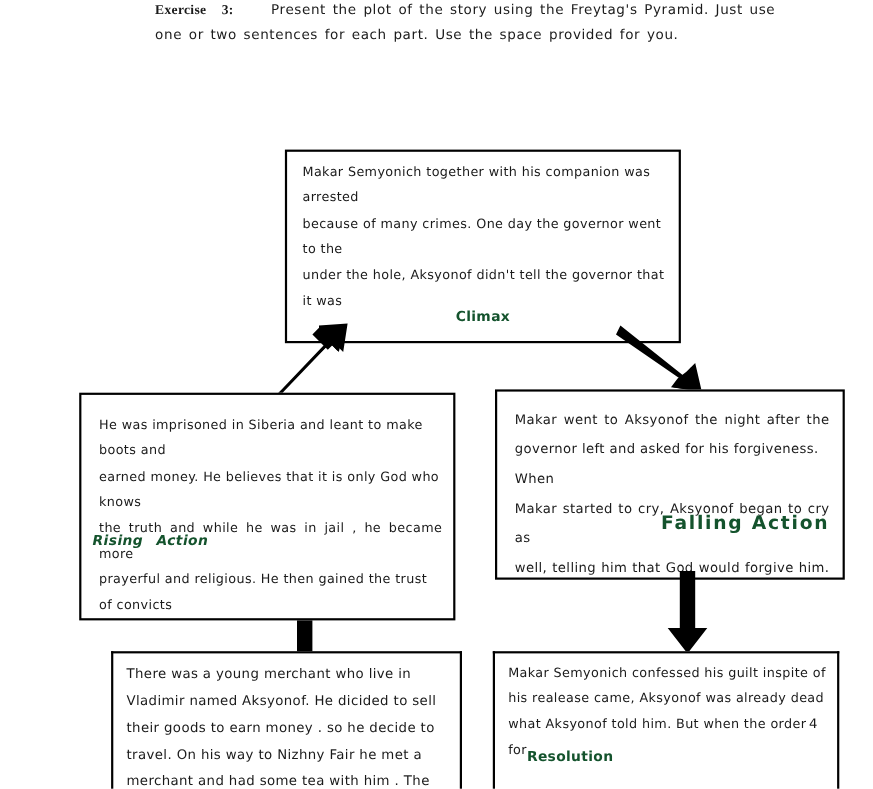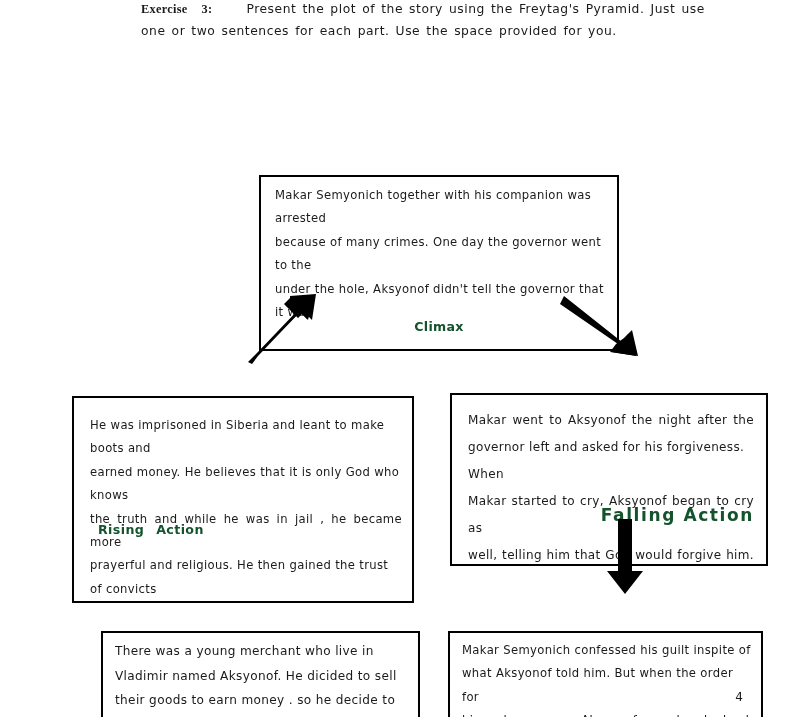--- a/index.html
+++ b/index.html
@@ -38,21 +38,20 @@
   #instruction .gap-sm { display:inline-block; width: 14px; }
   #instruction .gap-lg { display:inline-block; width: 34px; }
 
   
   .plotbox {
     position: absolute;
     box-sizing: border-box;
     border: 2.5px solid #000000;
     background: #ffffff;
     overflow: hidden;
-    margin-top: 39px;
   }
   .ptext {
     position: absolute;
     font-size: 11.6px;
     line-height: 23.4px;
     letter-spacing: 0.35px;
     color: #1a1a1a;
   }
   .stage-label {
     position: absolute;
@@ -69,22 +68,23 @@
     left: 0; right: 0; top: 142px;
     text-align: center;
     letter-spacing: 0.3px;
   }
 
   
   #box-rising { left: 72px; top: 357px; width: 342px; height: 207px; }
   #rising-text { left: 16px; top: 16px; width: 312px; }
   #rising-text .justified { text-align: justify; text-align-last: justify; }
   #label-rising {
-    left: 24px; top: 124px;
+    left: 10px; top: 124px;
     letter-spacing: 0.4px;
+    font-style: italic;
   }
   #label-rising .wsp { display:inline-block; width: 12px; }
 
   
   #box-falling { left: 450px; top: 354px; width: 318px; height: 173px; }
   #falling-text { left: 16px; top: 12px; width: 286px; font-size: 12px; line-height: 27px; }
   #falling-text .justified { text-align: justify; text-align-last: justify; }
   #label-falling {
     right: 12px; top: 110px;
     letter-spacing: 1.6px;
@@ -181,18 +181,18 @@
   <polygon points="13,0 27,0 27,52 38,52 20,75 2,52 13,52" fill="#000000"></polygon>
 </svg>
 
 <div class="plotbox" id="box-exposition">
   <div class="ptext" id="exposition-text">There was a young merchant who live in Vladimir named Aksyonof. He dicided to sell their goods to earn money . so he decide to travel. On his way to Nizhny Fair he met a merchant and had some tea with  him . The next day he was accused and arrested because the merchant who was with him</div>
 </div>
 
 <div class="plotbox" id="box-resolution">
   <div class="ptext" id="resolution-text">
     <div class="justified">Makar Semyonich confessed his guilt inspite of</div>
+    <div>his realease came, Aksyonof was already dead</div>
     <div>what Aksyonof told him. But when the order for</div>
-    <div>his realease came, Aksyonof was already dead</div>
   </div>
   <div id="page-number">4</div>
   <div class="stage-label" id="label-resolution">Resolution</div>
 </div>
 
 </body></html>

